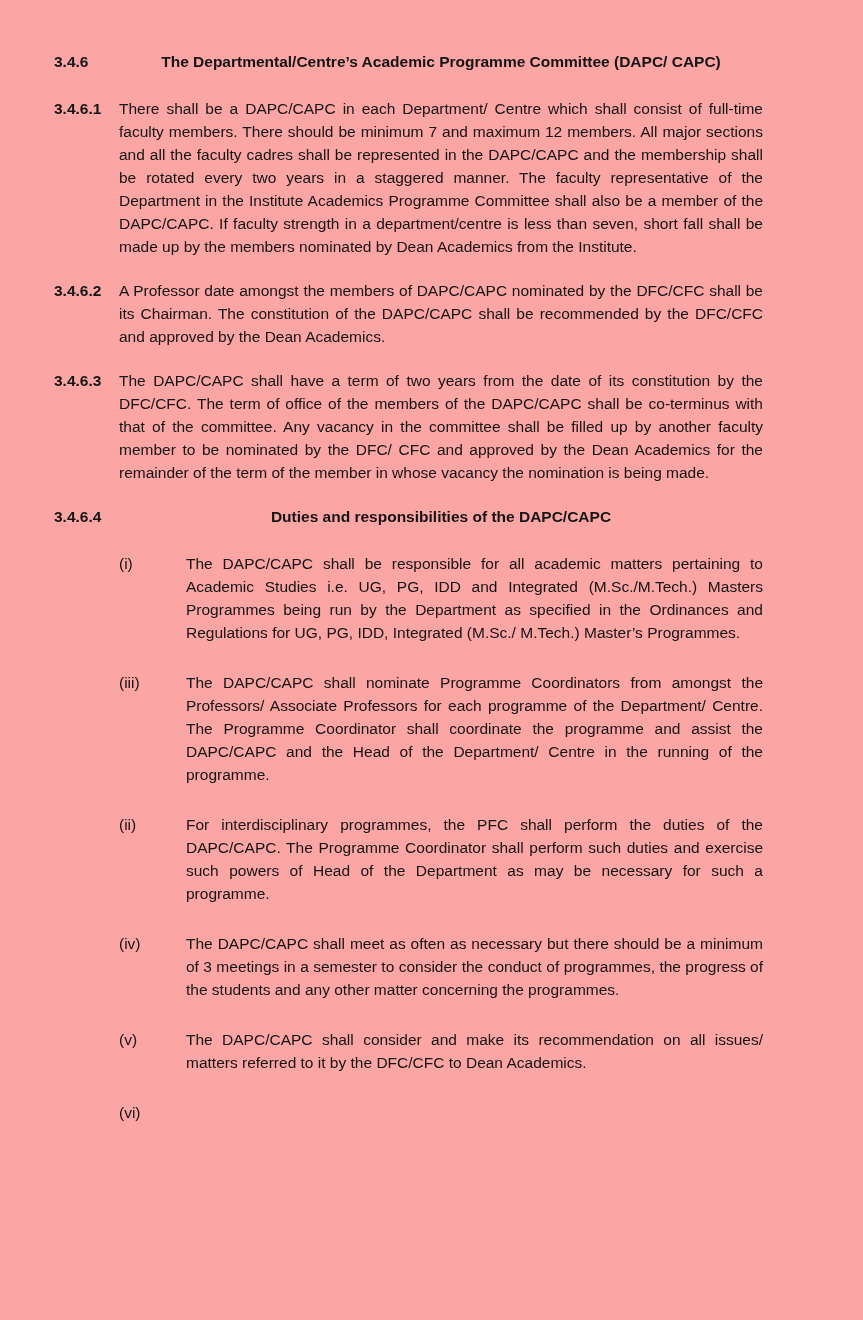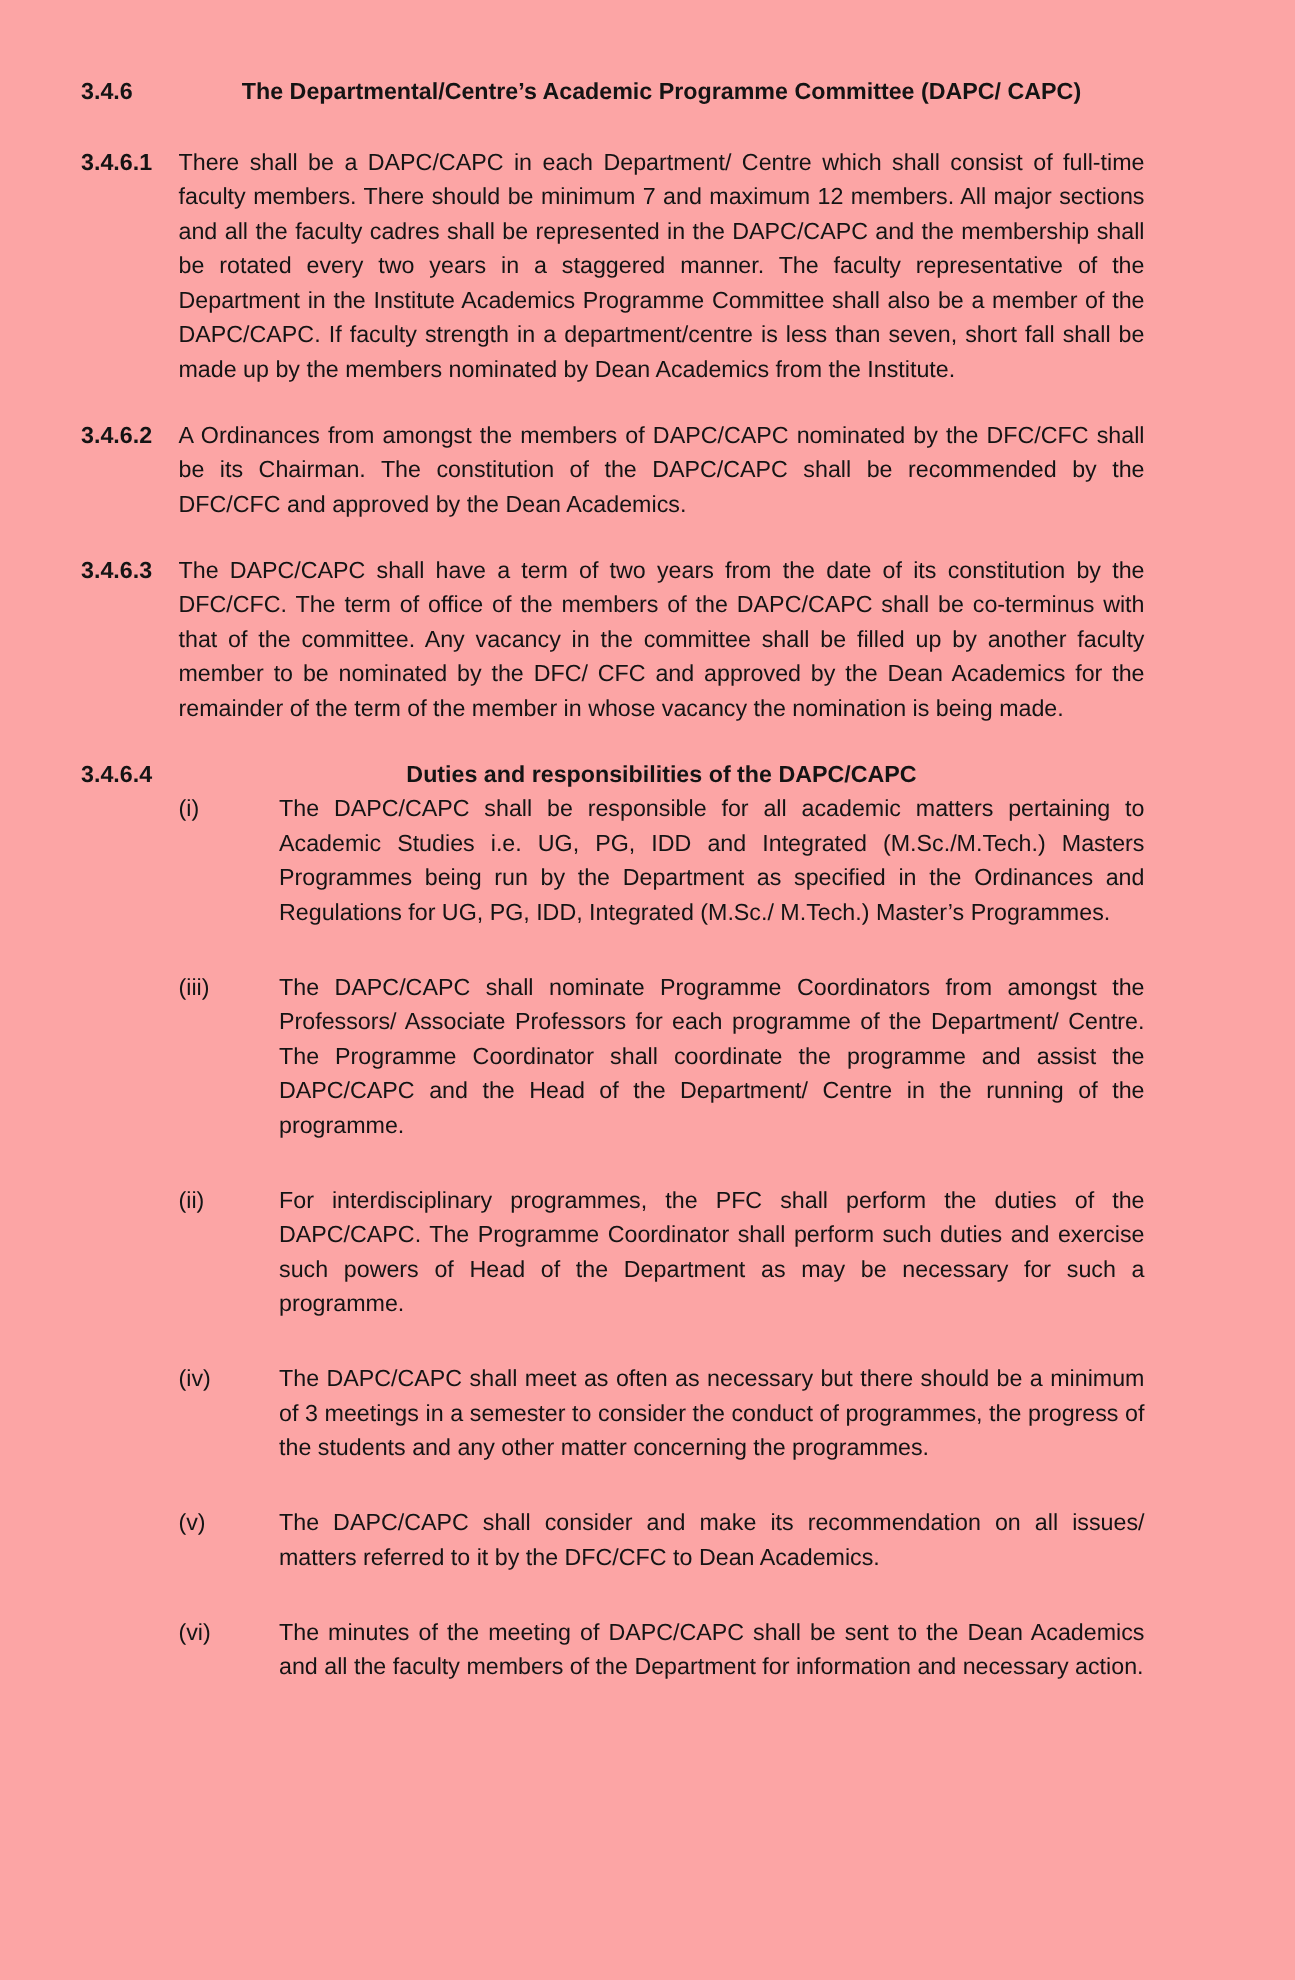--- a/index.html
+++ b/index.html
@@ -34,20 +34,21 @@
     font-weight: bold;
     text-align: center;
   }
   .section-heading {
     margin-bottom: 24px;
   }
   .para {
     margin-bottom: 21px;
   }
   .sub-heading {
+    margin-bottom: 24px;
   }
   .item {
     margin-bottom: 27px;
   }
   .item-indent {
     flex: 0 0 65px;
   }
   .item-label-col {
     flex: 0 0 67px;
     font-weight: normal;
@@ -63,21 +64,21 @@
     <span class="text-col">The Departmental/Centre’s Academic Programme Committee (DAPC/ CAPC)</span>
   </div>
 
   <div class="row para">
     <span class="num-col">3.4.6.1</span>
     <div class="text-col">There shall be a DAPC/CAPC in each Department/ Centre which shall consist of full-time faculty members. There should be minimum 7 and maximum 12 members. All major sections and all the faculty cadres shall be represented in the DAPC/CAPC and the membership shall be rotated every two years in a staggered manner.  The faculty representative of the Department in the Institute Academics Programme Committee shall also be a member of the DAPC/CAPC. If faculty strength in a department/centre is less than seven, short fall shall be made up by the members nominated by Dean Academics from the Institute.</div>
   </div>
 
   <div class="row para">
     <span class="num-col">3.4.6.2</span>
-    <div class="text-col">A Ordinances from amongst the members of DAPC/CAPC nominated by the DFC/CFC shall be its Chairman. The constitution of the DAPC/CAPC shall be recommended by the DFC/CFC and approved by the Dean Academics.</div>
+    <div class="text-col">A Professor date amongst the members of DAPC/CAPC nominated by the DFC/CFC shall be its Chairman. The constitution of the DAPC/CAPC shall be recommended by the DFC/CFC and approved by the Dean Academics.</div>
   </div>
 
   <div class="row para">
     <span class="num-col">3.4.6.3</span>
     <div class="text-col">The DAPC/CAPC shall have a term of two years from the date of its constitution by the DFC/CFC. The term of office of the members of the DAPC/CAPC shall be co-terminus with that of the committee. Any vacancy in the committee shall be filled up by another faculty member to be nominated by the DFC/ CFC and approved by the Dean Academics for the remainder of the term of the member in whose vacancy the nomination is being made.</div>
   </div>
 
   <div class="row heading-row sub-heading">
     <span class="num-col">3.4.6.4</span>
     <span class="text-col">Duties and responsibilities of the DAPC/CAPC</span>
@@ -109,16 +110,15 @@
 
   <div class="row item">
     <span class="item-indent"></span>
     <span class="item-label-col">(v)</span>
     <div class="text-col">The DAPC/CAPC shall consider and make its recommendation on all issues/ matters referred to it by the DFC/CFC to Dean Academics.</div>
   </div>
 
   <div class="row item">
     <span class="item-indent"></span>
     <span class="item-label-col">(vi)</span>
-    <div class="text-col">The minutes of the meeting of DAPC/CAPC shall be sent to the Dean Academics and all the faculty members of the Department for information and necessary action.</div>
   </div>
 
 </div>
 
 </body></html>

